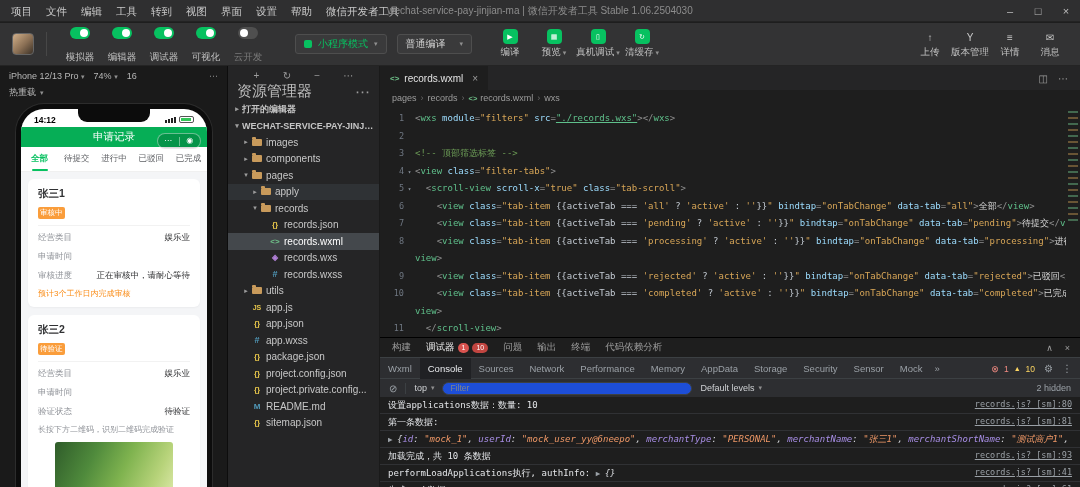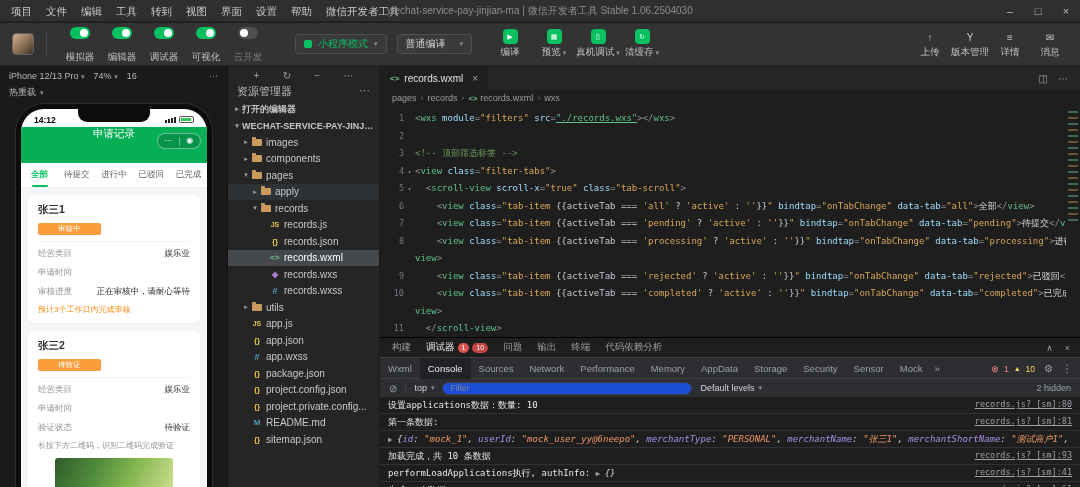--- a/index.html
+++ b/index.html
@@ -51,48 +51,48 @@
   .screen{position:relative;width:100%;height:100%;background:#fff;border-radius:23px;overflow:hidden;display:flex;flex-direction:column}
   .notch{position:absolute;top:0;left:50%;transform:translateX(-50%);width:72px;height:13px;background:#0c0c0c;border-radius:0 0 9px 9px;z-index:3}
   .statusbar{height:18px;display:flex;align-items:center;justify-content:space-between;padding:3px 13px 0}
   .p-time{font-size:8.5px;font-weight:bold;color:#000}
   .sticons{display:flex;align-items:center;gap:3px}
   .sig{display:inline-flex;align-items:flex-end;gap:1px}
   .sig i{width:2px;background:#222;display:block}
   .sig i:nth-child(1){height:3px}.sig i:nth-child(2){height:4px}.sig i:nth-child(3){height:5px}.sig i:nth-child(4){height:6px}
   .bat{position:relative;width:15px;height:7px;border:1px solid #555;border-radius:2px}
   .bat::after{content:"";position:absolute;left:1px;top:1px;bottom:1px;width:10px;background:#34c759}
-  .navbar{position:relative;height:36px;background:#06ae56;display:flex;justify-content:center}
+  .navbar{position:relative;height:20px;background:#06ae56;display:flex;align-items:center;justify-content:center}
   .nav-title{font-size:10.5px;color:#fff}
   .capsule{position:absolute;right:6px;top:6px;width:44px;height:16px;border:1px solid rgba(255,255,255,.4);background:rgba(0,0,0,.15);border-radius:8px;display:flex;align-items:center;color:#fff}
   .cap-half{flex:1;text-align:center;font-size:8px;line-height:14px}
   .cap-div{width:1px;height:9px;background:rgba(255,255,255,.4)}
   .ptabs{height:25px;background:#fff;display:flex;border-bottom:1px solid #f0f0f0}
   .ptab{flex:1;position:relative;display:flex;align-items:center;justify-content:center;font-size:8.5px;color:#606266;white-space:nowrap}
   .ptab.active{color:#07c160;font-weight:bold}
   .ptab.active::after{content:"";position:absolute;bottom:0;left:50%;margin-left:-8px;width:16px;height:2px;background:#07c160;border-radius:1px}
   .pcontent{flex:1;background:#f4f5f7;padding:7px;display:flex;flex-direction:column;gap:8px;overflow:hidden}
   .card{background:#fff;border-radius:6px;padding:8px 10px;box-shadow:0 1px 2px rgba(0,0,0,.04)}
   .card-name{font-size:10.5px;font-weight:bold;color:#303133}
-  .badge{display:inline-block;margin-top:4px;background:#fa9d3b;color:#fff;font-size:7.5px;padding:1px 20px;border-radius:2px}
+  .badge{display:inline-block;margin-top:4px;background:#fa9d3b;color:#fff;font-size:7.5px;padding:1px 2px;border-radius:2px}
   .card-div{border-top:1px solid #f2f2f2;margin:6px 0 2px}
   .crow2{display:flex;justify-content:space-between;align-items:center;padding:3.5px 0}
   .clab{font-size:8.5px;color:#909399}
   .cval{font-size:8.5px;color:#303133;text-align:right}
   .note{font-size:8px;margin-top:3px}
   .note-o{color:#fa8c16}
   .note-g{color:#909399}
   .qr-img{margin:7px auto 0;width:118px;height:64px;border-radius:3px;
     background:linear-gradient(115deg,#2f5c2a 0%,#4f8a3c 30%,#7fb34f 55%,#b7d37a 80%,#e2ecb0 100%)}
 
   
   .explorer{position:absolute;top:66px;left:228px;width:152px;bottom:0;background:#252526;border-right:1px solid #1a1a1a;overflow:hidden}
   .exp-actions{height:18px;display:flex;align-items:center;justify-content:space-around;padding:0 14px;color:#9d9d9d;font-size:10px}
   .exp-actions span{cursor:default}
-  .exp-header{height:17px;display:flex;align-items:flex-start;padding:0 9px;font-size:11px;color:#bdbdbd}
+  .exp-header{height:17px;display:flex;align-items:flex-end;padding:0 9px;font-size:15px;color:#bdbdbd}
   .exp-more{margin-left:auto;color:#9d9d9d}
   .tree{font-size:10px;color:#c8c8c8}
   .titem{height:16.5px;display:flex;align-items:center;white-space:nowrap;overflow:hidden;padding-right:4px}
   .titem.tbold{font-weight:bold;color:#c5c5c5;font-size:9px}
   .titem.hover{background:#2f3235}
   .titem.selected{background:#44484c;color:#fff}
   .chev{width:10px;flex:none;font-size:7px;color:#9d9d9d;text-align:center}
   .ficon{flex:none;text-align:center;margin-right:3px;font-weight:bold;font-size:7px;width:12px}
   .ficon.folder{width:10px;height:7px;background:#c89a5b;border-radius:1px;position:relative;margin:0 4px 0 1px}
   .ficon.folder::before{content:"";position:absolute;top:-2px;left:0;width:4px;height:2px;background:#c89a5b;border-radius:1px 1px 0 0}
@@ -361,25 +361,20 @@
           <span class="ficon folder"></span>
           <span class="tlabel">apply</span>
         </div>
         <div class="titem" style="padding-left: 22px;">
           <span class="chev">▾</span>
           <span class="ficon folder"></span>
           <span class="tlabel">records</span>
         </div>
         <div class="titem" style="padding-left: 31px;">
           <span class="chev"></span>
-          <span class="ficon fi-js">JS</span>
-          <span class="tlabel">records.js</span>
-        </div>
-        <div class="titem" style="padding-left: 31px;">
-          <span class="chev"></span>
           <span class="ficon fi-json">{}</span>
           <span class="tlabel">records.json</span>
         </div>
         <div class="titem selected" style="padding-left: 31px;">
           <span class="chev"></span>
           <span class="ficon fi-wxml">&lt;&gt;</span>
           <span class="tlabel">records.wxml</span>
         </div>
         <div class="titem" style="padding-left: 31px;">
           <span class="chev"></span>

